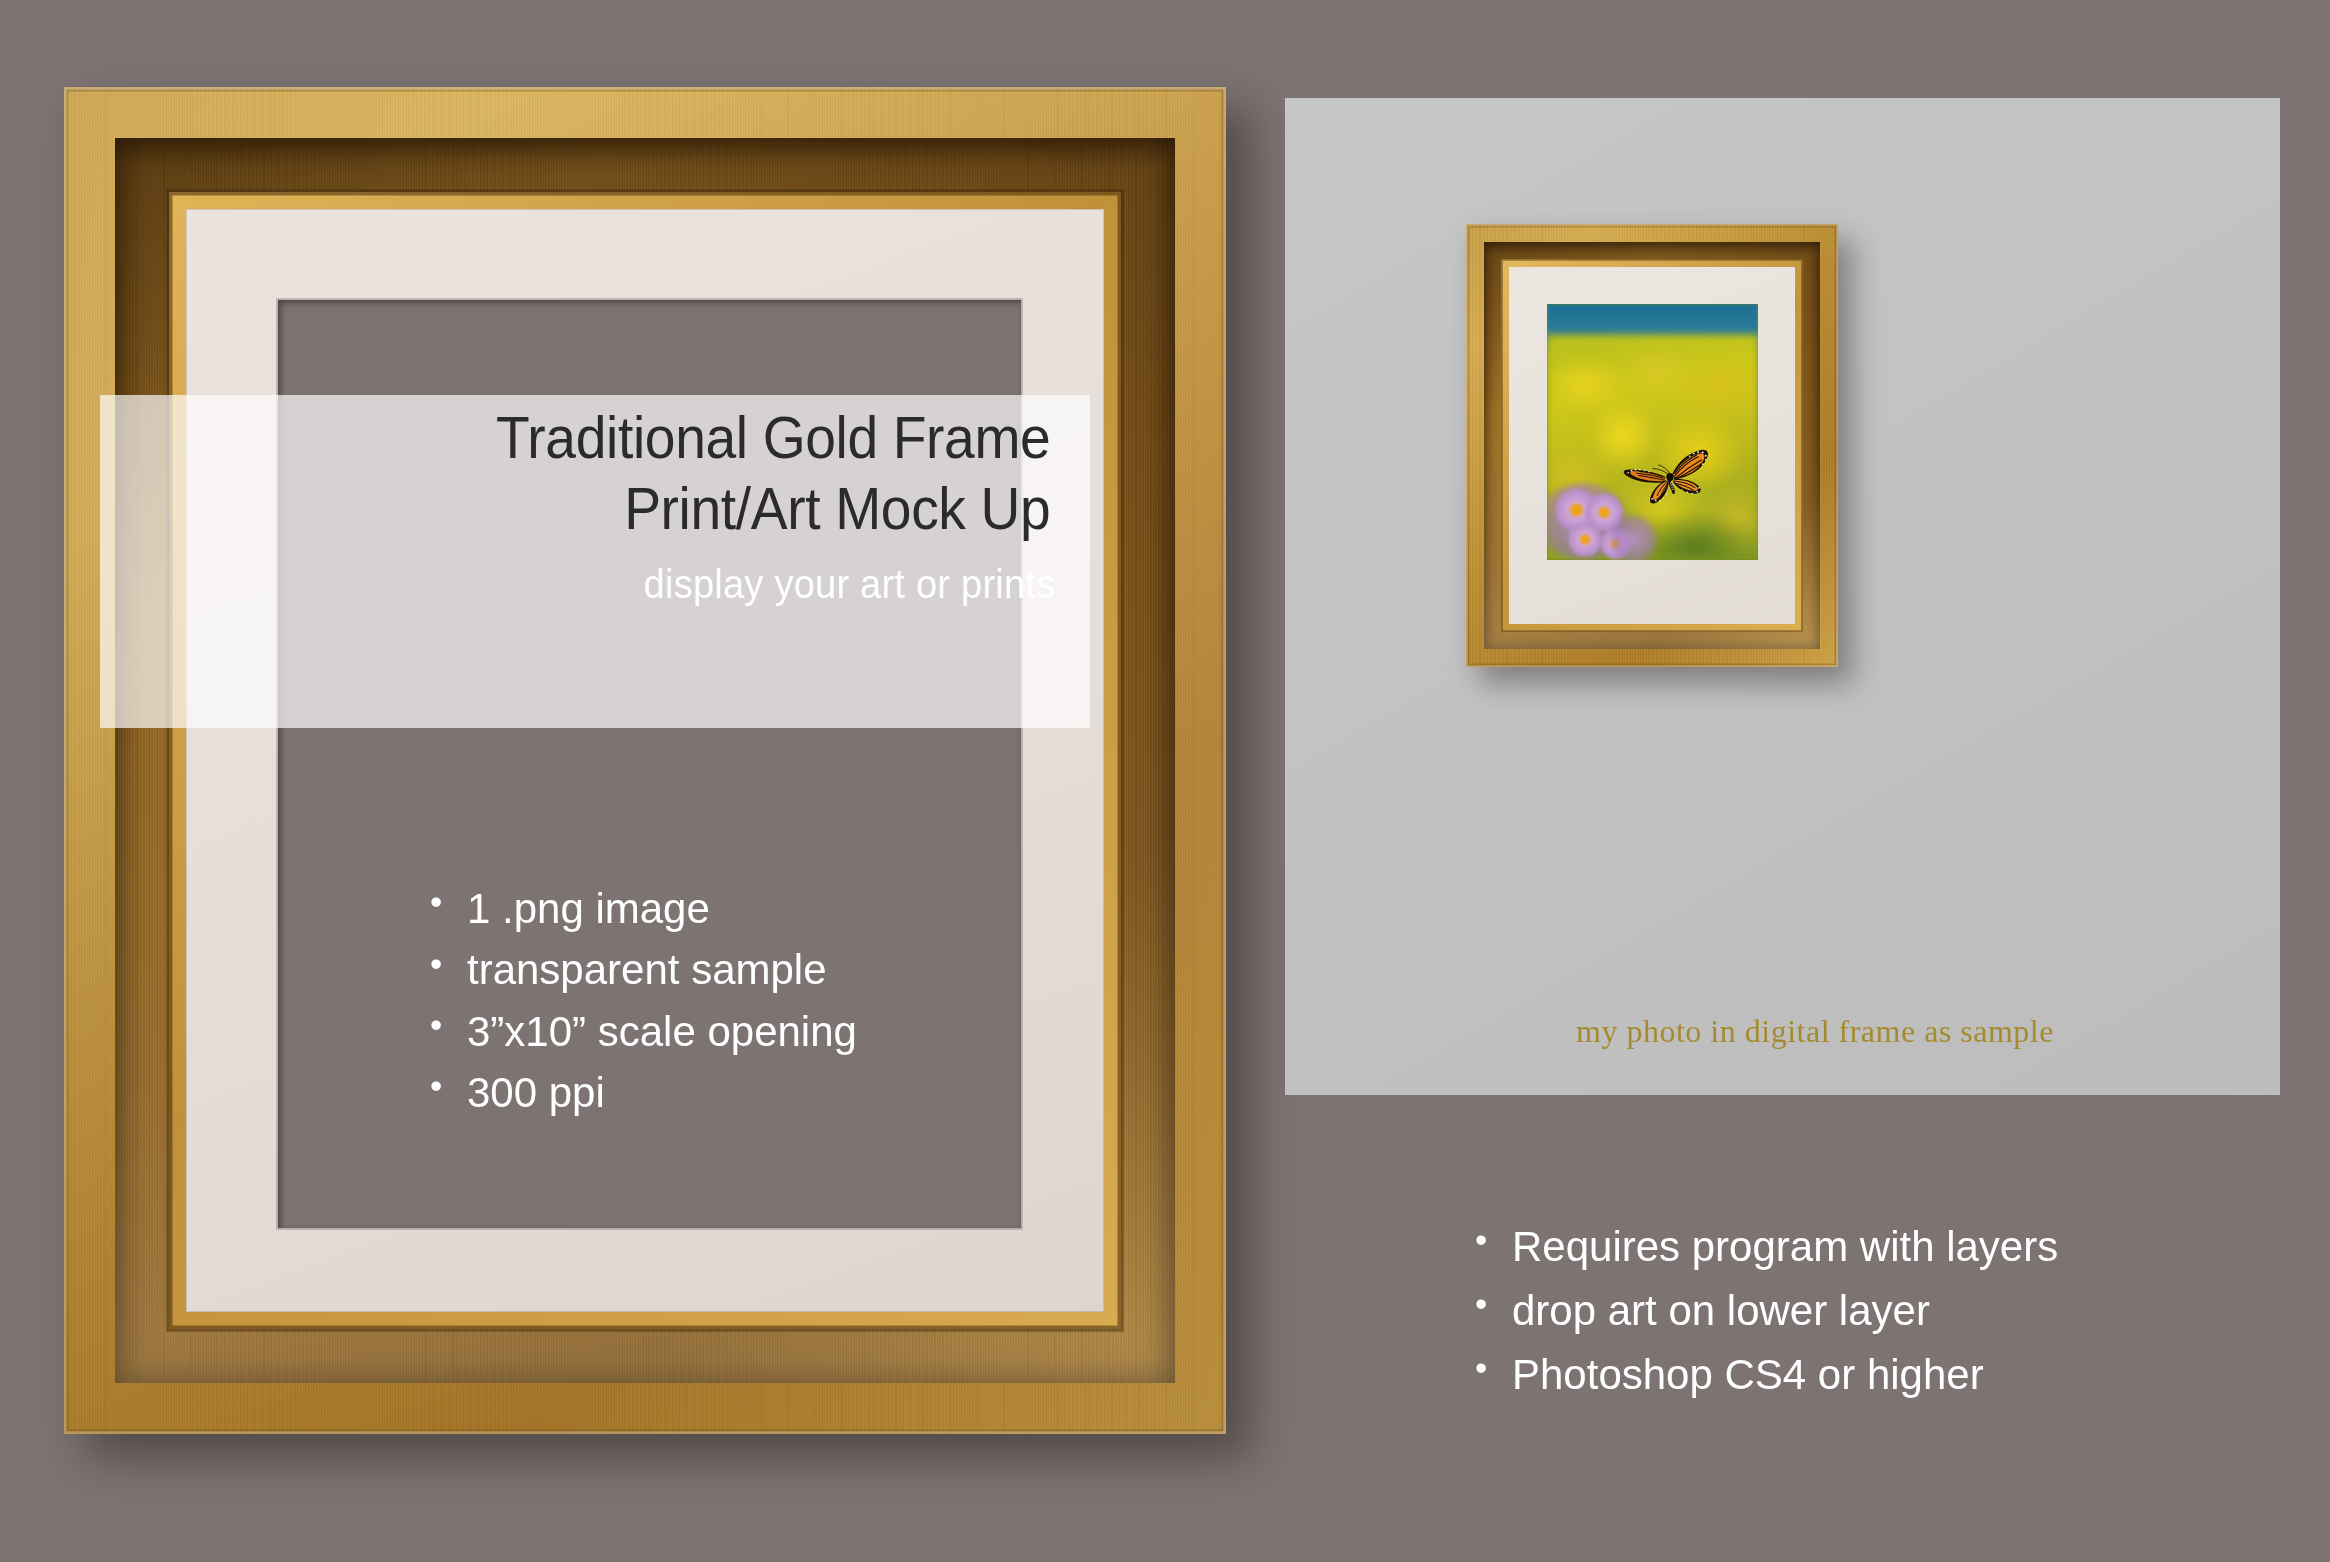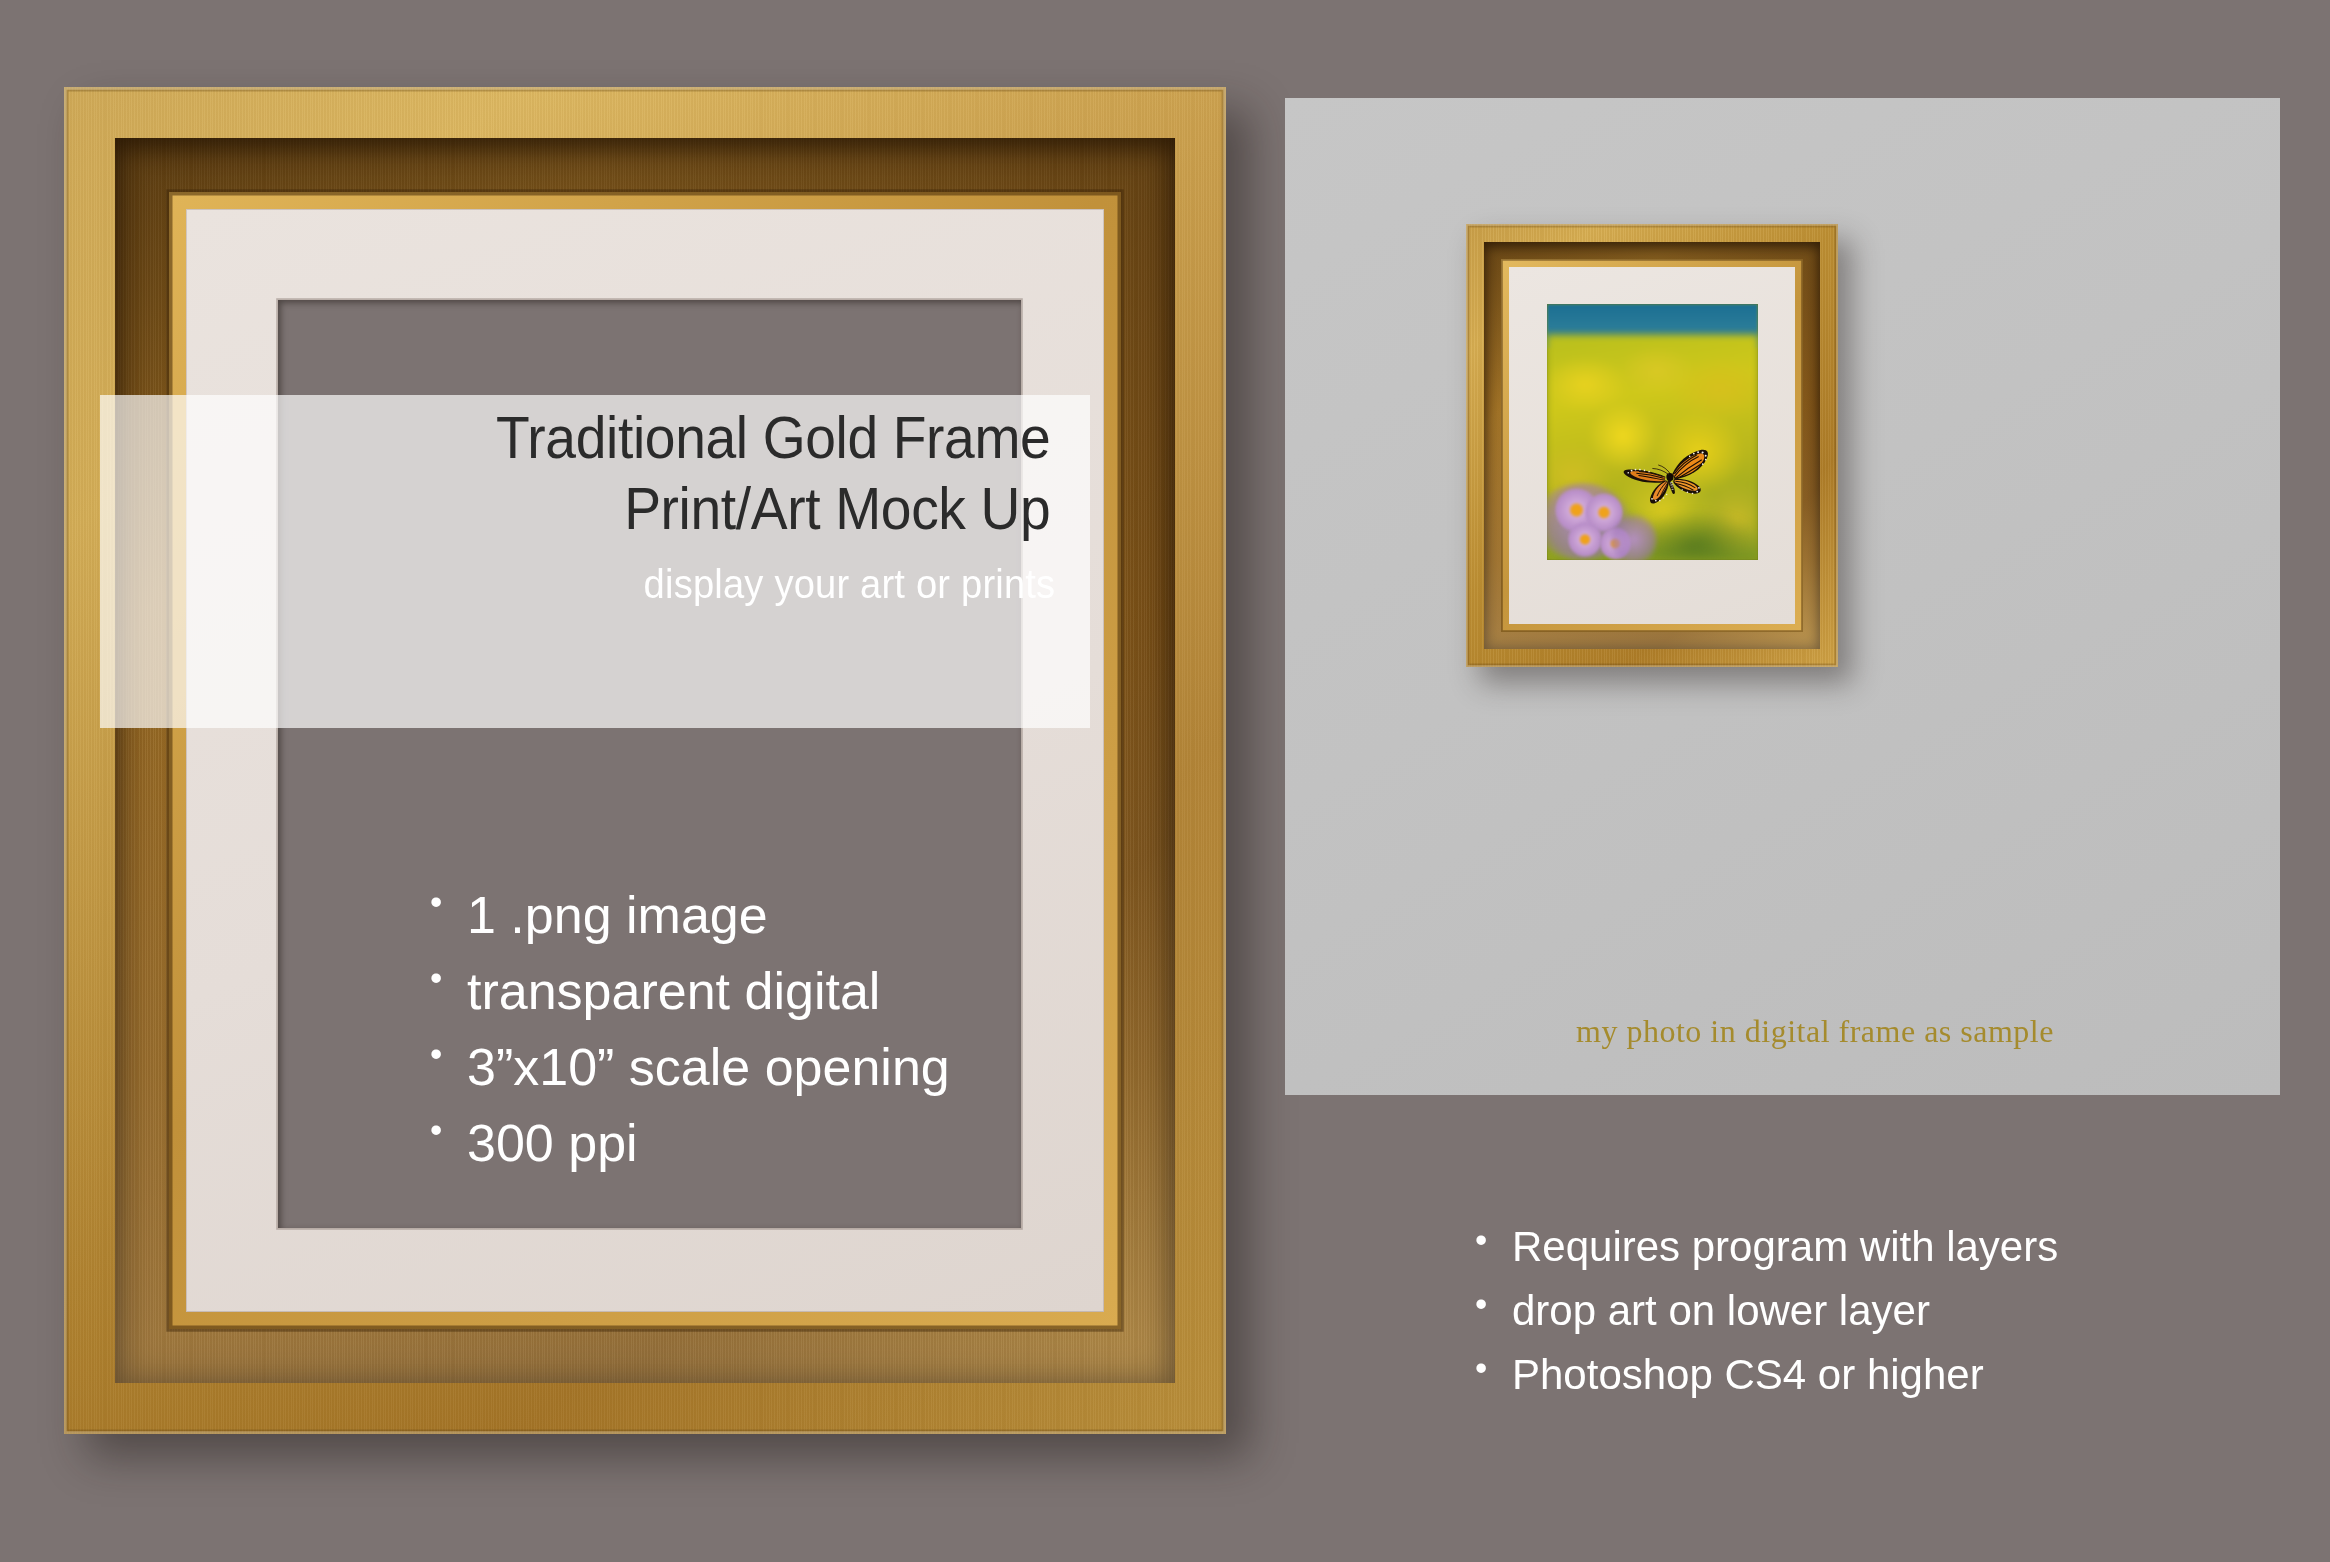--- a/index.html
+++ b/index.html
@@ -130,21 +130,21 @@
     transform-origin: center;
   }
 
   
   .bullets-left {
     position: absolute;
     left: 430px;
     top: 878px;
     z-index: 6;
     color: #ffffff;
-    font-size: 52px;
+    font-size: 42px;
     line-height: 1.46;
   }
   .bullets-left li, .bullets-right li {
     list-style: none;
     position: relative;
     padding-left: 37px;
     white-space: nowrap;
   }
   .bullets-left li::before, .bullets-right li::before {
     content: "\2022";
@@ -311,21 +311,21 @@
 <div class="text-band"></div>
 
 <div class="title-block">
   <div class="title-line">Traditional Gold Frame</div>
   <div class="title-line">Print/Art Mock Up</div>
   <div class="subtitle">display your art or prints</div>
 </div>
 
 <ul class="bullets-left">
   <li>1 .png image</li>
-  <li>transparent digital</li>
+  <li>transparent sample</li>
   <li>3”x10” scale opening</li>
   <li>300 ppi</li>
 </ul>
 
 <div class="panel-right"></div>
 
 <div class="frame-small">
   <div class="sm-moulding"></div>
   <div class="sm-cove"></div>
   <div class="sm-lip"></div>

